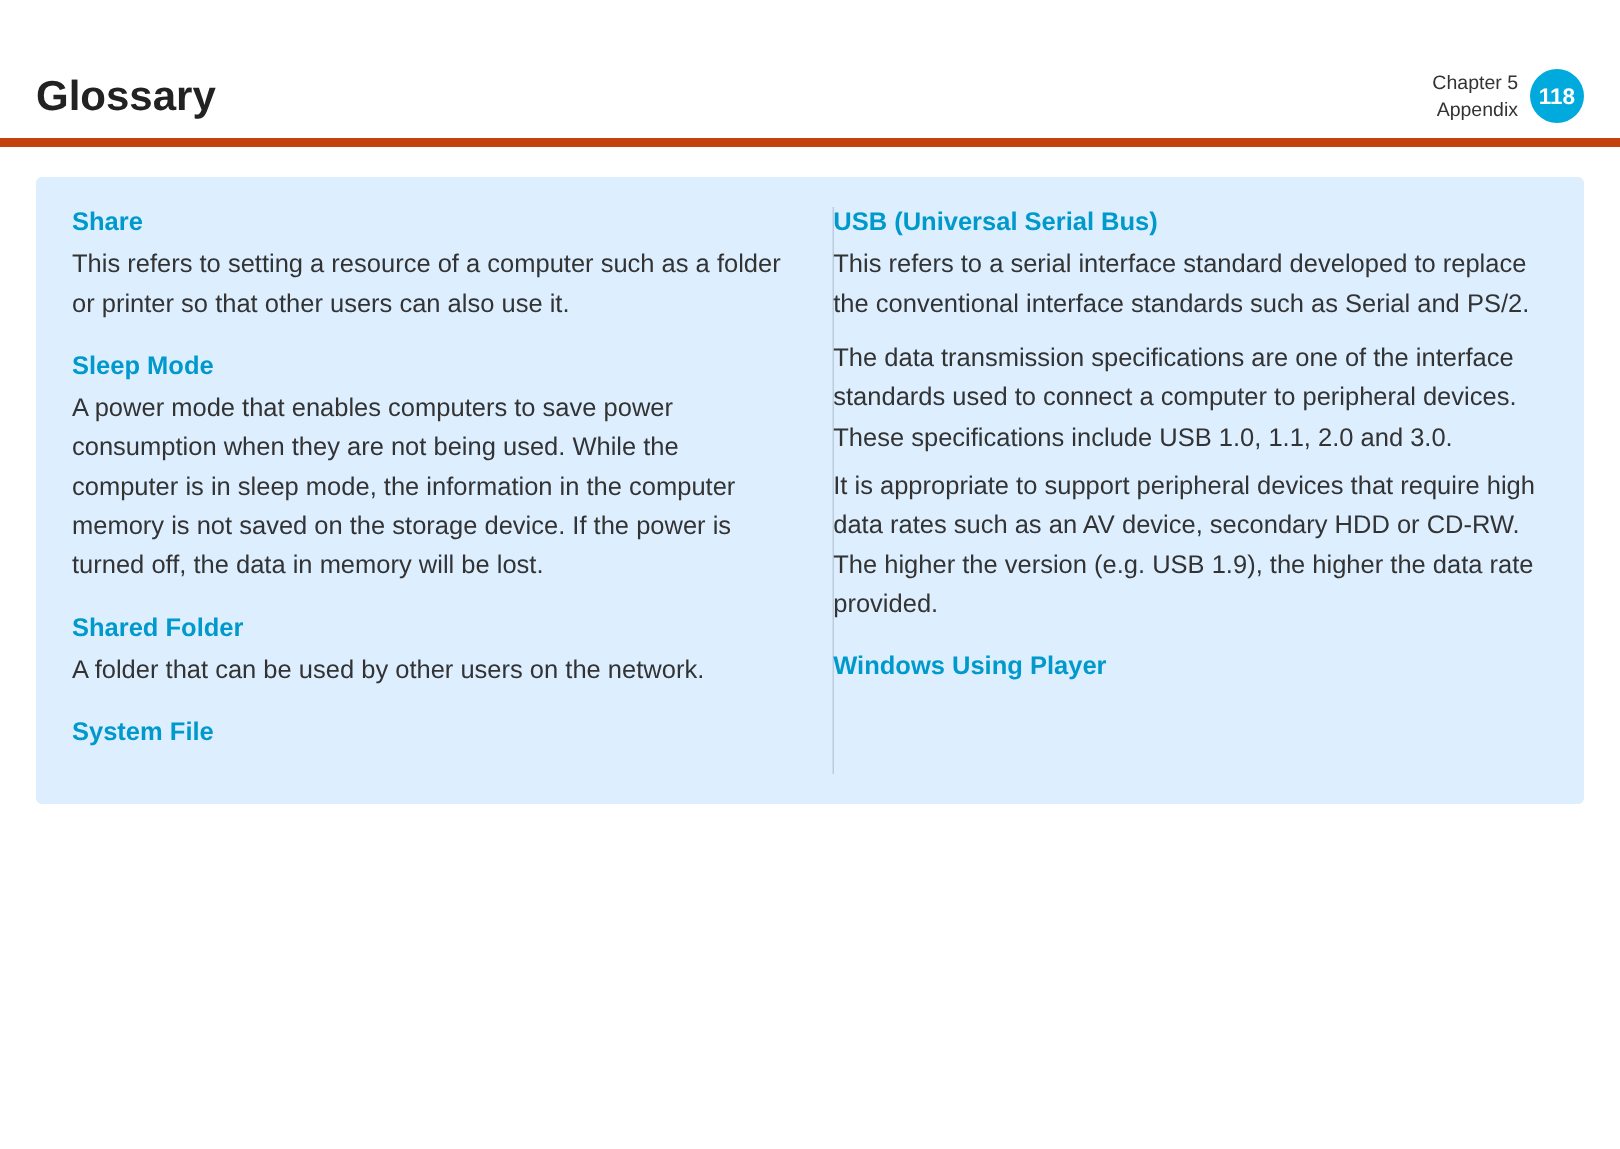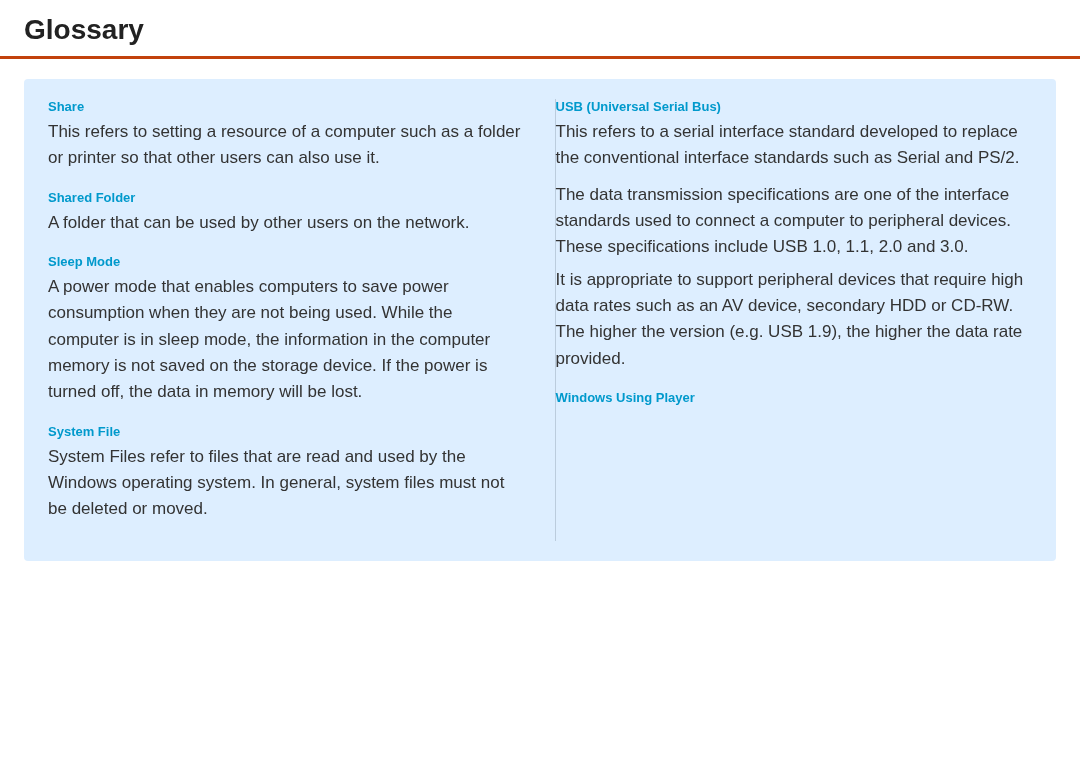--- a/index.html
+++ b/index.html
@@ -16,21 +16,22 @@
       font-size: 13px;
       color: #333333;
       overflow: hidden;
     }
 
     .header {
       display: flex;
       align-items: center;
       justify-content: space-between;
       padding: 14px 24px 10px 24px;
-      border-bottom: 3px solid #c2410c;
+      border-bottom: 6px solid #c2410c;
+      margin-top: 32px;
     }
 
     .header-title {
       font-size: 28px;
       font-weight: bold;
       color: #222222;
     }
 
     .header-right {
       display: flex;
@@ -80,60 +81,66 @@
       flex: 1;
     }
 
     .term-block {
       margin-bottom: 18px;
     }
 
     .term-title {
       color: #0099cc;
       font-weight: bold;
-      font-size: 13px;
+      font-size: 17px;
       margin-bottom: 5px;
     }
 
     .term-body {
       font-size: 17px;
       line-height: 1.55;
       color: #333333;
     }
   </style>
 </head>
 <body>
 
 <div class="header">
   <span class="header-title">Glossary</span>
+  <div class="header-right">
+    <div class="chapter-label">
+      <span>Chapter 5</span><br>
+      <span>Appendix</span>
+    </div>
+    <div class="page-badge">118</div>
+  </div>
 </div>
 
 <div class="content-area">
   <div class="glossary-box">
 
     <div class="column-left">
 
       <div class="term-block">
         <div class="term-title">Share</div>
         <div class="term-body">This refers to setting a resource of a computer such as a folder or printer so that other users can also use it.</div>
       </div>
 
       <div class="term-block">
+        <div class="term-title">Sleep Mode</div>
+        <div class="term-body">A power mode that enables computers to save power consumption when they are not being used. While the computer is in sleep mode, the information in the computer memory is not saved on the storage device. If the power is turned off, the data in memory will be lost.</div>
+      </div>
+
+      <div class="term-block">
         <div class="term-title">Shared Folder</div>
         <div class="term-body">A folder that can be used by other users on the network.</div>
       </div>
 
       <div class="term-block">
-        <div class="term-title">Sleep Mode</div>
-        <div class="term-body">A power mode that enables computers to save power consumption when they are not being used. While the computer is in sleep mode, the information in the computer memory is not saved on the storage device. If the power is turned off, the data in memory will be lost.</div>
-      </div>
-
-      <div class="term-block">
         <div class="term-title">System File</div>
-        <div class="term-body">System Files refer to files that are read and used by the Windows operating system. In general, system files must not be deleted or moved.</div>
       </div>
 
 
     </div>
 
     <div class="column-right">
 
       <div class="term-block">
         <div class="term-title">USB (Universal Serial Bus)</div>
         <div class="term-body" style="margin-bottom:10px;">This refers to a serial interface standard developed to replace the conventional interface standards such as Serial and PS/2.</div>

